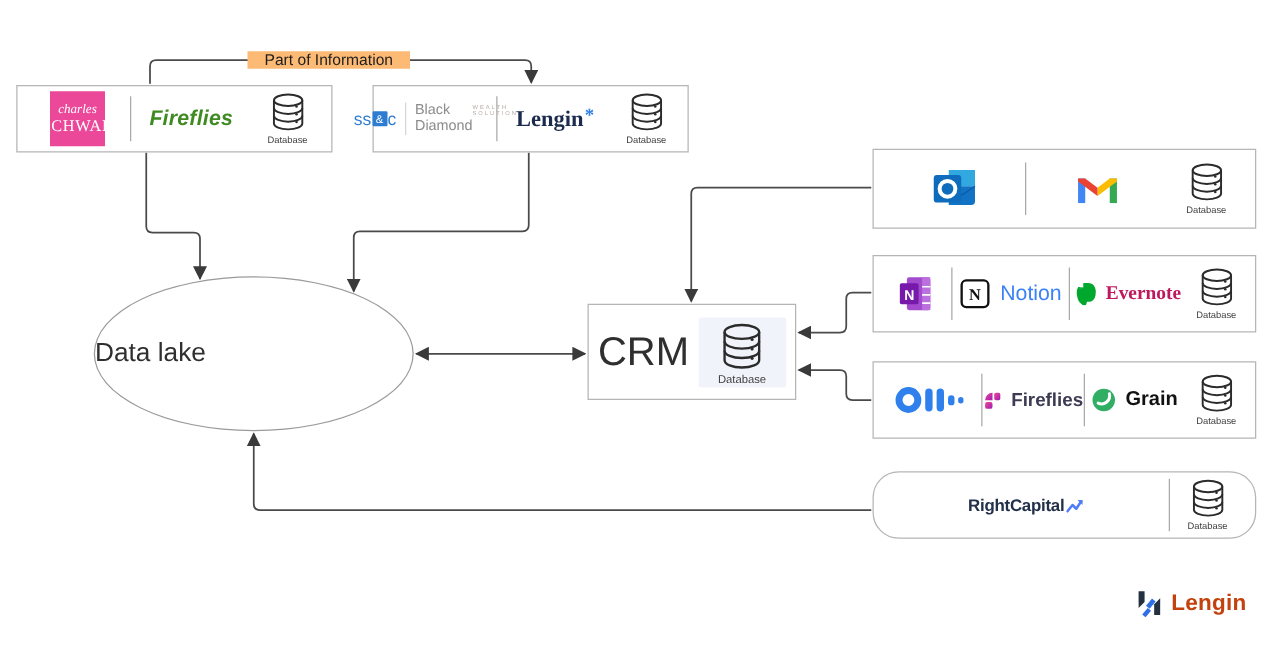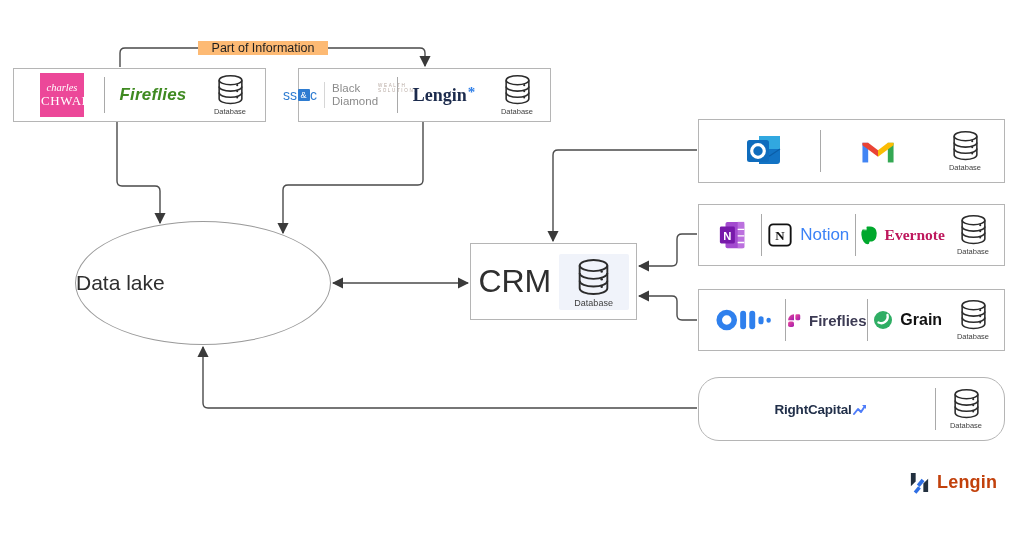--- a/index.html
+++ b/index.html
@@ -16,21 +16,21 @@
   .db .lbl{font-size:7.5px;color:#3f3f3f;margin-top:1px;}
   .db.big .dbsvg{width:33px;height:39px;}
   .db.big .lbl{font-size:9px;}
   .db.tint{background:#f0f3fa;padding:4px 6px 2px;border-radius:2px;}
   
   .b1{left:13px;top:68px;width:253px;height:54px;padding:0 6px;}
   .b2{left:298px;top:68px;width:253px;height:54px;padding:0 6px;}
   .b3{left:698px;top:119px;width:307px;height:64px;padding:0 8px;}
   .b4{left:698px;top:204px;width:307px;height:62px;padding:0 6px;}
   .b5{left:698px;top:289px;width:307px;height:62px;padding:0 6px;}
-  .b6{left:698px;top:377px;width:307px;height:64px;padding:0 8px;border-radius:21px;}
+  .b6{left:698px;top:377px;width:307px;height:54px;padding:0 8px;border-radius:21px;}
   .crm{left:470px;top:243px;width:167px;height:77px;justify-content:space-evenly;}
   .crm-label{font-size:32px;color:#2f2f2f;}
   .lake{position:absolute;left:75px;top:221px;width:256px;height:124px;border:1px solid #9a9a9a;
         border-radius:50%;background:#fff;display:flex;align-items:center;z-index:2;box-sizing:border-box;}
   .lake-label{font-size:21px;color:#2f2f2f;}
   .partinfo{position:absolute;left:198px;top:41px;width:130px;text-align:center;background:#fdba74;
             font-size:12.5px;color:#1f1f1f;z-index:3;}
   
   .schwab{width:44px;height:44px;background:#ec4899;color:#fff;display:flex;flex-direction:column;
           align-items:center;justify-content:center;line-height:1;flex:0 0 44px;}

